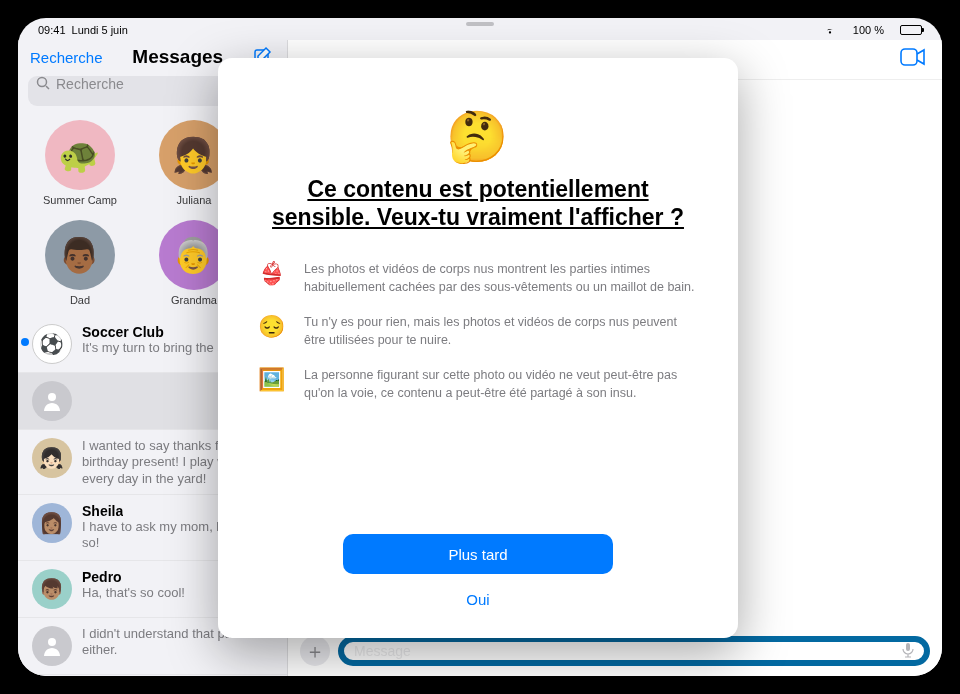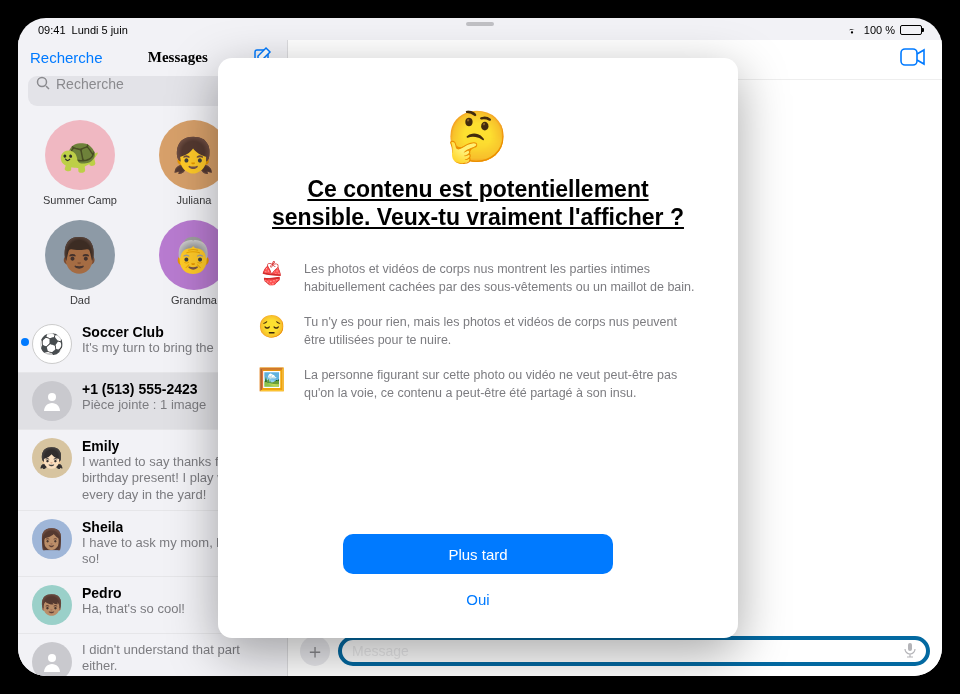--- a/index.html
+++ b/index.html
@@ -34,21 +34,21 @@
     display: flex;
     justify-content: space-between;
     align-items: center;
     padding: 4px 20px 0 20px;
     font-size: 11px;
     font-weight: 500;
     color: #000;
     z-index: 5;
   }
   .status-left { display: flex; gap: 6px; align-items: center; }
-  .status-right { display: flex; gap: 5px; align-items: center; }
+  .status-right { display: flex; gap: 16px; align-items: center; }
   .battery {
     width: 22px; height: 10px; border: 1px solid #000; border-radius: 2px;
     position: relative;
   }
   .battery::after {
     content: ""; position: absolute; right: -3px; top: 2px;
     width: 2px; height: 4px; background: #000; border-radius: 0 1px 1px 0;
   }
   .battery-fill { background:#000; height:100%; width:100%; border-radius:1px; }
   .grabber {
@@ -77,21 +77,21 @@
     background: #fff;
     position: relative;
   }
   .sidebar-header {
     display: flex;
     align-items: center;
     justify-content: space-between;
     padding: 6px 12px 4px 12px;
   }
   .modifier { color: #007aff; font-size: 15px; }
-  .messages-title { font-size: 15px; font-weight: 600; text-align: center; flex:1;font-family:Liberation Serif, serif; }
+  .messages-title { font-size: 19px; font-weight: 600; text-align: center; flex:1; }
   .compose-icon { color: #007aff; width: 22px; height: 22px; }
   .search {
     margin: 4px 10px 8px 10px;
     background: #e3e3e8;
     border-radius: 9px;
     height: 30px;
     display: flex;
     padding: 0 8px;
     gap: 6px;
     color: #8a8a8e;
@@ -163,21 +163,21 @@
     gap: 8px;
   }
   .plus-btn {
     width: 30px; height: 30px; border-radius: 50%;
     background: #e9e9ed; color:#8a8a8e;
     display:flex; align-items:center; justify-content:center;
     font-size: 20px;
   }
   .msg-field {
     flex:1; height:30px; border-radius:15px;
-    border:4px solid #0369a1; background:#fff;
+    border:6px solid #0369a1; background:#fff;
     display:flex; align-items:center; justify-content:space-between;
     padding:0 10px; color:#c0c0c4; font-size:14px;
   }
   .modal {
     position:absolute;
     top: 40px;
     left: 200px;
     width: 520px;
     height: 580px;
     background:#fff;
@@ -293,36 +293,25 @@
     </div>
   </div>
             <div class="convo selected">
 
     <div class="avatar" style="background:#c9c9ce; border:none">
                 <svg width="24" height="24" viewBox="0 0 24 24" fill="#fff">
                   <circle cx="12" cy="8" r="4"></circle>
                   <path d="M4 22c0-4.4 3.6-8 8-8s8 3.6 8 8"></path>
                 </svg>
               </div>
-    <div class="content">
-      <div class="row1">
-        <span class="title">+1 (513) 555-2423</span>
-        <span class="date"></span>
-      </div>
-      <div class="preview">Pièce jointe : 1 image</div>
-    </div>
   </div>
             <div class="convo">
 
     <div class="avatar" style="background:#d7c4a0; border:none">👧🏻</div>
     <div class="content">
-      <div class="row1">
-        <span class="title">Emily</span>
-        <span class="date"></span>
-      </div>
       <div class="preview">I wanted to say thanks for the birthday present! I play with it every day in the yard!</div>
     </div>
   </div>
             <div class="convo">
 
     <div class="avatar" style="background:#9fb6d8; border:none">👩🏽</div>
     <div class="content">
       <div class="row1">
         <span class="title">Sheila</span>
         <span class="date"></span>

